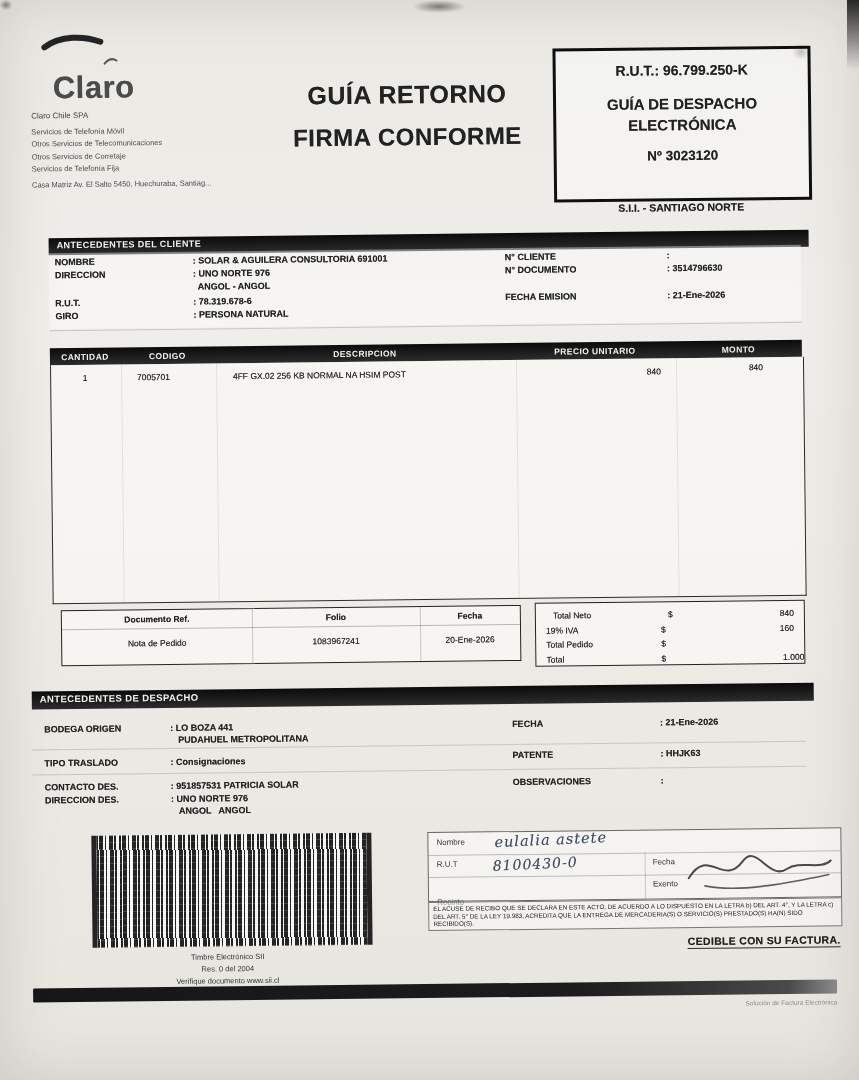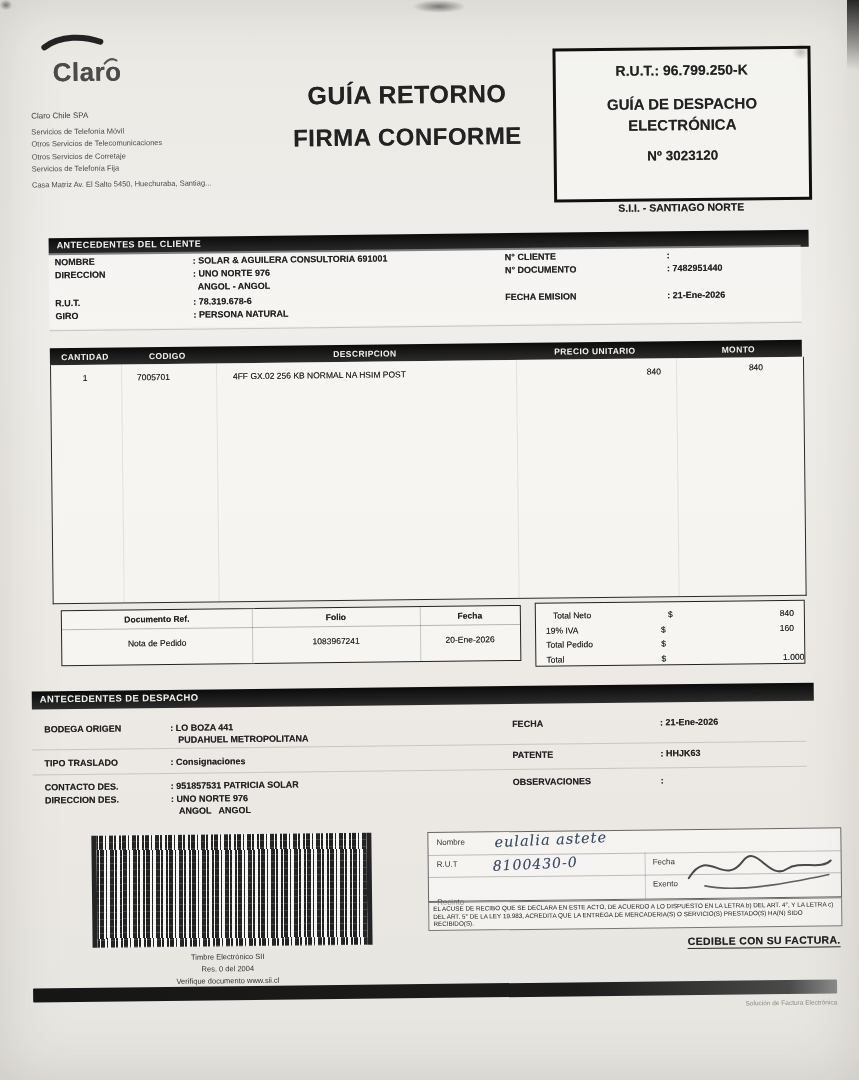--- a/index.html
+++ b/index.html
@@ -40,21 +40,21 @@
   <div class="abs" style="left:412px;top:0;width:54px;height:13px;background:radial-gradient(ellipse at center,rgba(40,40,40,.55),rgba(40,40,40,0) 70%)"></div>
   <div class="abs" style="left:792px;top:44px;width:18px;height:16px;background:radial-gradient(ellipse,rgba(30,30,30,.55),transparent 70%)"></div>
   <div class="abs" style="left:506px;top:238px;width:18px;height:6px;background:radial-gradient(ellipse,rgba(50,50,50,.5),transparent 75%);transform:rotate(9deg)"></div>
   <div class="abs" style="left:0;top:0;width:12px;height:10px;background:radial-gradient(ellipse,rgba(30,30,30,.5),transparent 75%)"></div>
 
   <div class="sheet">
 
     <svg class="abs" style="left:46px;top:28px" width="64" height="20" viewBox="0 0 64 20">
       <path d="M4 15 C20 3 44 4 60 10" stroke="#232323" stroke-width="6" fill="none" stroke-linecap="round"></path>
     </svg>
-    <div class="abs txt b" style="left:58px;top:53px;font-size:26px;color:#4b4b4b;letter-spacing:.5px">Claro</div>
+    <div class="abs txt b" style="left:58px;top:66px;font-size:31px;color:#4b4b4b;letter-spacing:.5px">Claro</div>
     <svg class="abs" style="left:108px;top:52px" width="16" height="10" viewBox="0 0 16 10">
       <path d="M2 8 Q8 1 14 5" stroke="#555" stroke-width="2" fill="none" stroke-linecap="round"></path>
     </svg>
 
     <div class="abs" style="left:36px;top:106px;width:240px">
       <div class="companyline" style="font-size:8px;color:#3d3d3d;margin-bottom:3px">Claro Chile SPA</div>
       <div class="companyline">Servicios de Telefonía Móvil</div>
       <div class="companyline">Otros Servicios de Telecomunicaciones</div>
       <div class="companyline">Otros Servicios de Corretaje</div>
       <div class="companyline">Servicios de Telefonía Fija</div>
@@ -96,21 +96,21 @@
       <span class="lab" style="width:138px">GIRO</span>
       <span class="val">: PERSONA NATURAL</span>
     </div>
 
     <div class="fieldrow abs txt" style="left:508px;top:252px;width:300px">
       <span class="lab" style="width:162px">N° CLIENTE</span>
       <span class="val">:</span>
     </div>
     <div class="fieldrow abs txt" style="left:508px;top:265px;width:300px">
       <span class="lab" style="width:162px">N° DOCUMENTO</span>
-      <span class="val">: 7482951440</span>
+      <span class="val">: 3514796630</span>
     </div>
     <div class="fieldrow abs txt" style="left:508px;top:292px;width:300px">
       <span class="lab" style="width:162px">FECHA EMISION</span>
       <span class="val">: 21-Ene-2026</span>
     </div>
     <div class="hair" style="left:52px;top:326px;width:752px;opacity:.4"></div>
 
     <div class="abs bar" style="left:52px;top:344px;width:752px;height:17px;display:flex;align-items:center">
       <span class="hcell" style="width:70px">CANTIDAD</span>
       <span class="hcell" style="width:95px">CODIGO</span>

